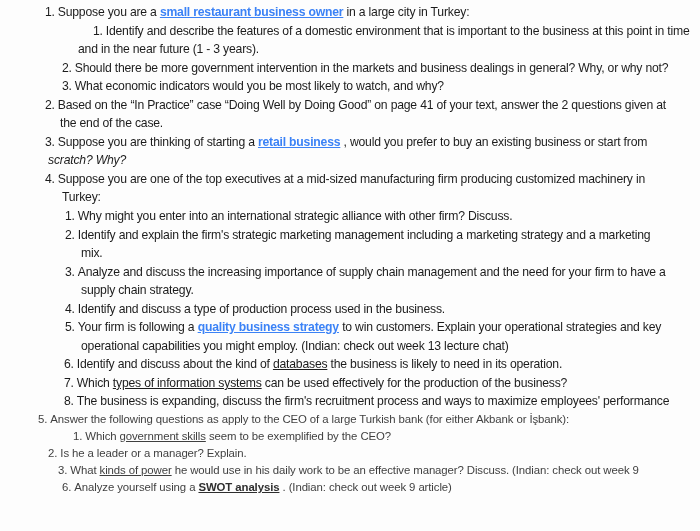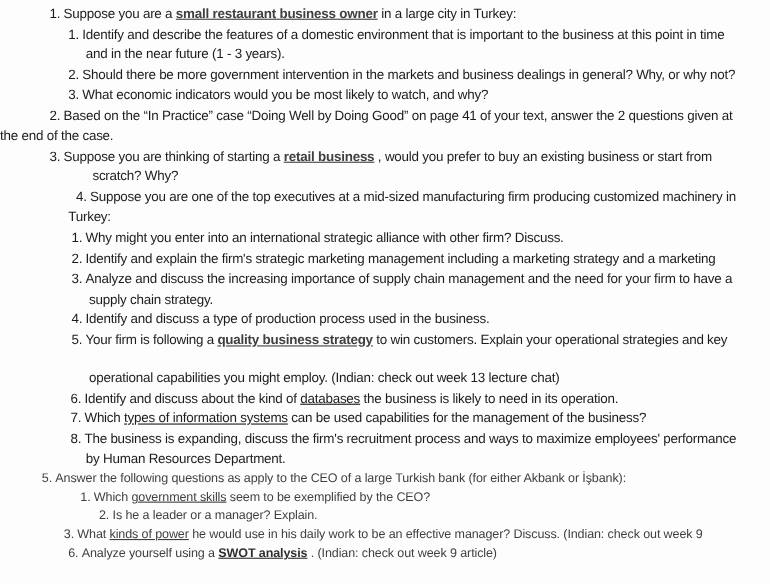--- a/index.html
+++ b/index.html
@@ -30,53 +30,53 @@
     font-size: 11.4px;
     letter-spacing: -0.1px;
     color: #3f3f3f;
   }
   .marker {
     margin-right: 3px;
   }
   .seg-bold-underline {
     font-weight: 700;
     text-decoration: underline;
-    color: #404040;
+    color: #3b82f6;
   }
   .line.small .seg-bold-underline {
     color: #2e2e2e;
   }
   .seg-underline {
     text-decoration: underline;
   }
 </style>
 </head>
 <body>
 
 <div class="doc">
     <div class="line" style="padding-left: 45px;"><span class="marker">1.</span><span class="seg-plain">Suppose you are a </span><span class="seg-bold-underline">small restaurant business owner</span><span class="seg-plain"> in a large city in Turkey:</span></div>
-    <div class="line" style="padding-left: 62px;"><span class="marker">1.</span><span class="seg-plain">Identify and describe the features of a domestic environment that is important to the business at this point in time</span></div>
+    <div class="line" style="padding-left: 62px; margin-left: 31px;"><span class="marker">1.</span><span class="seg-plain">Identify and describe the features of a domestic environment that is important to the business at this point in time</span></div>
     <div class="line" style="padding-left: 78px;"><span class="seg-plain">and in the near future (1 - 3 years).</span></div>
     <div class="line" style="padding-left: 62px;"><span class="marker">2.</span><span class="seg-plain">Should there be more government intervention in the markets and business dealings in general? Why, or why not?</span></div>
     <div class="line" style="padding-left: 62px;"><span class="marker">3.</span><span class="seg-plain">What economic indicators would you be most likely to watch, and why?</span></div>
     <div class="line" style="padding-left: 45px;"><span class="marker">2.</span><span class="seg-plain">Based on the “In Practice” case “Doing Well by Doing Good” on page 41 of your text, answer the 2 questions given at</span></div>
-    <div class="line" style=""><span class="seg-plain">the end of the case.</span></div>
+    <div class="line" style="padding-left: 60px;"><span class="seg-plain">the end of the case.</span></div>
     <div class="line" style="padding-left: 45px;"><span class="marker">3.</span><span class="seg-plain">Suppose you are thinking of starting a </span><span class="seg-bold-underline">retail business</span><span class="seg-plain"> , would you prefer to buy an existing business or start from</span></div>
-    <div class="line" style="padding-left: 84px;"><span class="seg-plain">scratch? Why?</span></div>
-    <div class="line" style="padding-left: 45px; margin-left: 24px;"><span class="marker">4.</span><span class="seg-plain">Suppose you are one of the top executives at a mid-sized manufacturing firm producing customized machinery in</span></div>
+    <div class="line" style="padding-left: 48px; font-style: italic;"><span class="seg-plain">scratch? Why?</span></div>
+    <div class="line" style="padding-left: 45px;"><span class="marker">4.</span><span class="seg-plain">Suppose you are one of the top executives at a mid-sized manufacturing firm producing customized machinery in</span></div>
     <div class="line" style="padding-left: 62px;"><span class="seg-plain">Turkey:</span></div>
     <div class="line" style="padding-left: 65px;"><span class="marker">1.</span><span class="seg-plain">Why might you enter into an international strategic alliance with other firm? Discuss.</span></div>
     <div class="line" style="padding-left: 65px;"><span class="marker">2.</span><span class="seg-plain">Identify and explain the firm's strategic marketing management including a marketing strategy and a marketing</span></div>
+    <div class="line" style="padding-left: 81px;"><span class="seg-plain">mix.</span></div>
     <div class="line" style="padding-left: 65px;"><span class="marker">3.</span><span class="seg-plain">Analyze and discuss the increasing importance of supply chain management and the need for your firm to have a</span></div>
     <div class="line" style="padding-left: 81px;"><span class="seg-plain">supply chain strategy.</span></div>
     <div class="line" style="padding-left: 65px;"><span class="marker">4.</span><span class="seg-plain">Identify and discuss a type of production process used in the business.</span></div>
     <div class="line" style="padding-left: 65px;"><span class="marker">5.</span><span class="seg-plain">Your firm is following a </span><span class="seg-bold-underline">quality business strategy</span><span class="seg-plain"> to win customers. Explain your operational strategies and key</span></div>
-    <div class="line" style="padding-left: 81px; margin-top: 16px;"><span class="seg-plain">operational capabilities you might employ. (Indian: check out week 13 lecture chat)</span></div>
+    <div class="line" style="padding-left: 81px;"><span class="seg-plain">operational capabilities you might employ. (Indian: check out week 13 lecture chat)</span></div>
     <div class="line" style="padding-left: 64px;"><span class="marker">6.</span><span class="seg-plain">Identify and discuss about the kind of </span><span class="seg-underline">databases</span><span class="seg-plain"> the business is likely to need in its operation.</span></div>
-    <div class="line" style="padding-left: 64px;"><span class="marker">7.</span><span class="seg-plain">Which </span><span class="seg-underline">types of information systems</span><span class="seg-plain"> can be used capabilities for the management of the business?</span></div>
+    <div class="line" style="padding-left: 64px;"><span class="marker">7.</span><span class="seg-plain">Which </span><span class="seg-underline">types of information systems</span><span class="seg-plain"> can be used effectively for the production of the business?</span></div>
     <div class="line" style="padding-left: 64px;"><span class="marker">8.</span><span class="seg-plain">The business is expanding, discuss the firm's recruitment process and ways to maximize employees' performance</span></div>
-    <div class="line" style="padding-left: 78px;"><span class="seg-plain">by Human Resources Department.</span></div>
     <div class="line small" style="padding-left: 38px;"><span class="marker">5.</span><span class="seg-plain">Answer the following questions as apply to the CEO of a large Turkish bank (for either Akbank or İşbank):</span></div>
     <div class="line small" style="padding-left: 73px;"><span class="marker">1.</span><span class="seg-plain">Which </span><span class="seg-underline">government skills</span><span class="seg-plain"> seem to be exemplified by the CEO?</span></div>
-    <div class="line small" style="padding-left: 90px;"><span class="marker">2.</span><span class="seg-plain">Is he a leader or a manager? Explain.</span></div>
+    <div class="line small" style="padding-left: 48px;"><span class="marker">2.</span><span class="seg-plain">Is he a leader or a manager? Explain.</span></div>
     <div class="line small" style="padding-left: 58px;"><span class="marker">3.</span><span class="seg-plain">What </span><span class="seg-underline">kinds of power</span><span class="seg-plain"> he would use in his daily work to be an effective manager? Discuss. (Indian: check out week 9</span></div>
     <div class="line small" style="padding-left: 62px;"><span class="marker">6.</span><span class="seg-plain">Analyze yourself using a </span><span class="seg-bold-underline">SWOT analysis</span><span class="seg-plain"> . (Indian: check out week 9 article)</span></div>
   </div>
 
 </body></html>

